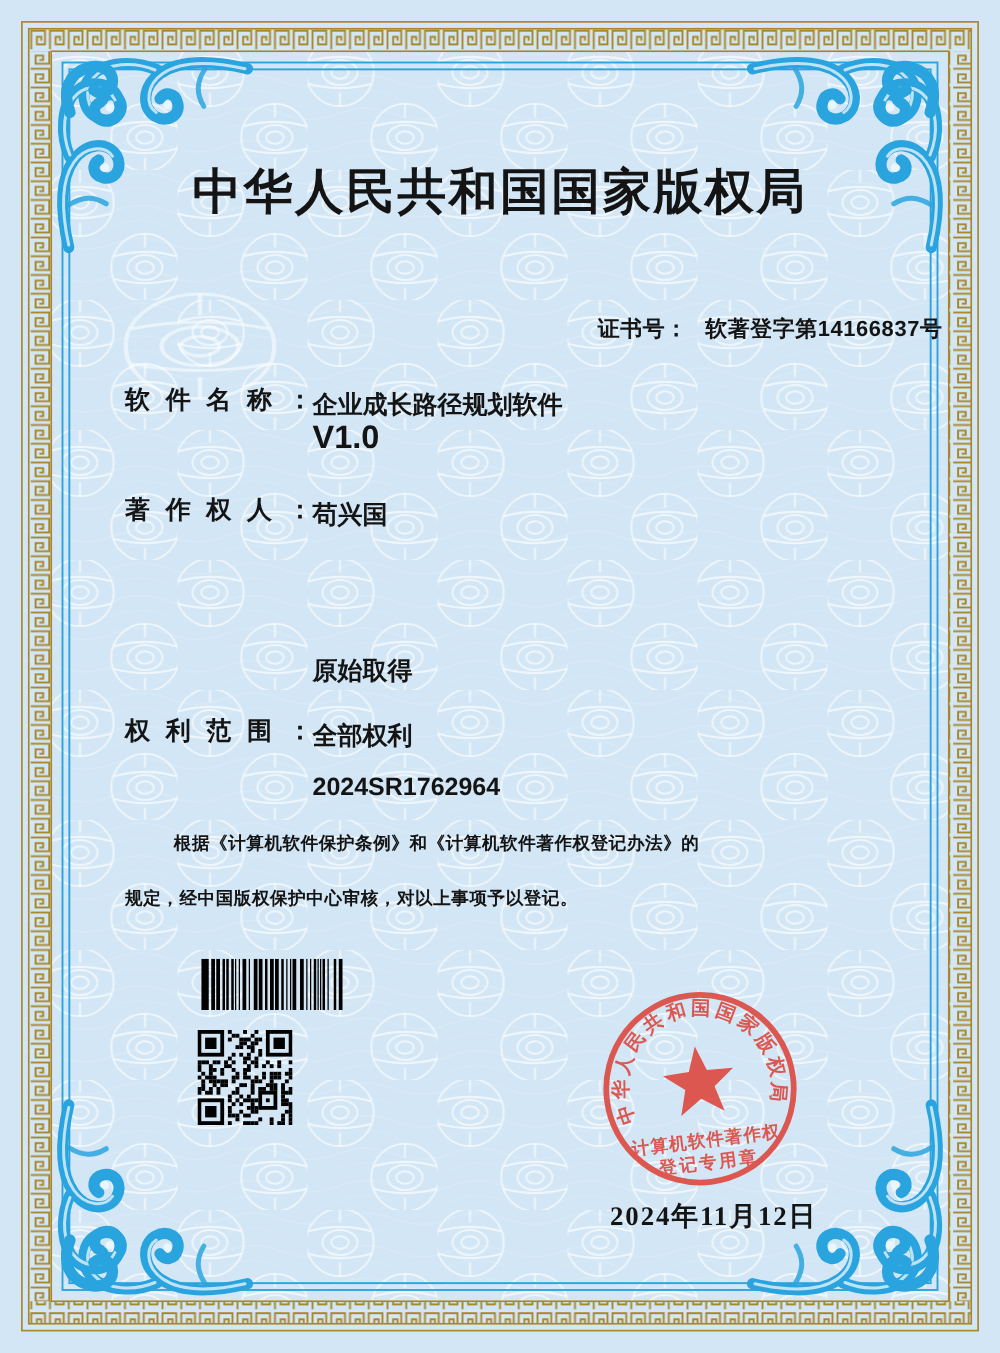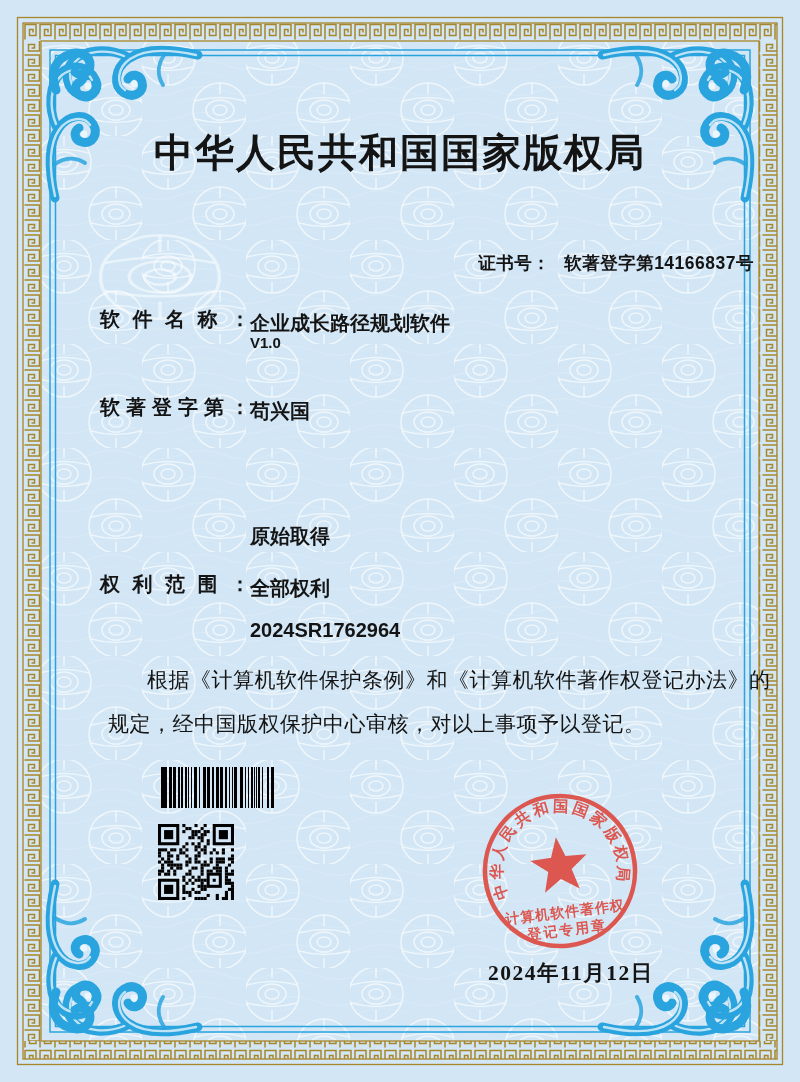--- a/index.html
+++ b/index.html
@@ -9,22 +9,22 @@
   .content{position:absolute;z-index:2;}
   .authority{left:0;top:126px;width:800px;text-align:center;font-family:"Liberation Serif",serif;
              font-weight:700;font-size:39px;letter-spacing:2px;}
   .certtitle{left:0;top:182px;width:800px;text-align:center;font-family:"Liberation Serif",serif;
              font-weight:700;font-size:39px;letter-spacing:2px;}
   .certno{top:251px;right:86px;font-size:17.5px;font-weight:700;letter-spacing:.5px;}
   .certno .v{margin-left:14px;text-align:center;}
   .row{left:100px;width:620px;font-size:20px;font-weight:700;}
   .row .lbl{display:inline-block;width:150px;text-align:justify;text-align-last:justify;vertical-align:top;}
   .row .val{position:absolute;left:150px;top:4px;white-space:nowrap;}
-  .val2{left:250px;top:334px;font-size:15px;font-weight:700;font-family:"Liberation Sans",sans-serif;}
-  .para{left:108px;width:616px;font-size:21px;font-weight:400;letter-spacing:.5px;white-space:nowrap;}
+  .val2{left:250px;top:334px;font-size:26px;font-weight:700;font-family:"Liberation Sans",sans-serif;}
+  .para{left:100px;width:616px;font-size:14px;font-weight:700;letter-spacing:.5px;white-space:nowrap;}
   .indent{padding-left:39px;}
   .date{left:488px;top:946px;font-family:"Liberation Serif",serif;font-weight:700;
         font-size:21.5px;letter-spacing:1.5px;margin-top:12px;}
   .seal{position:absolute;left:455px;top:766px;z-index:3;}
   .bc{position:absolute;left:161px;top:767px;z-index:2;}
   .qr{position:absolute;left:158px;top:824px;z-index:2;}
   .fl{fill:none;stroke:#2aa4de;stroke-width:9;stroke-linecap:round;}
   .flh{fill:none;stroke:#bfe3f6;stroke-width:2.4;stroke-linecap:round;}
   .fl2{fill:none;stroke:#2aa4de;stroke-width:4;stroke-linecap:round;opacity:.85;}
   .wmg{stroke:rgba(255,255,255,.62);stroke-width:1.6;fill:none;}
@@ -111,21 +111,21 @@
     <span>证书号：</span><span class="v">软著登字第14166837号</span>
   </div>
 
   <div class="content row" style="top:306px">
     <span class="lbl">软件名称：</span>
     <span class="val">企业成长路径规划软件</span>
   </div>
   <div class="content val2">V1.0</div>
 
   <div class="content row" style="top:394px">
-    <span class="lbl">软著登字第：</span>
+    <span class="lbl">著作权人：</span>
     <span class="val">苟兴国</span>
   </div>
 
   <div class="content row" style="top:519px">
     <span class="val">原始取得</span>
   </div>
 
   <div class="content row" style="top:571px">
     <span class="lbl">权利范围：</span>
     <span class="val">全部权利</span>

